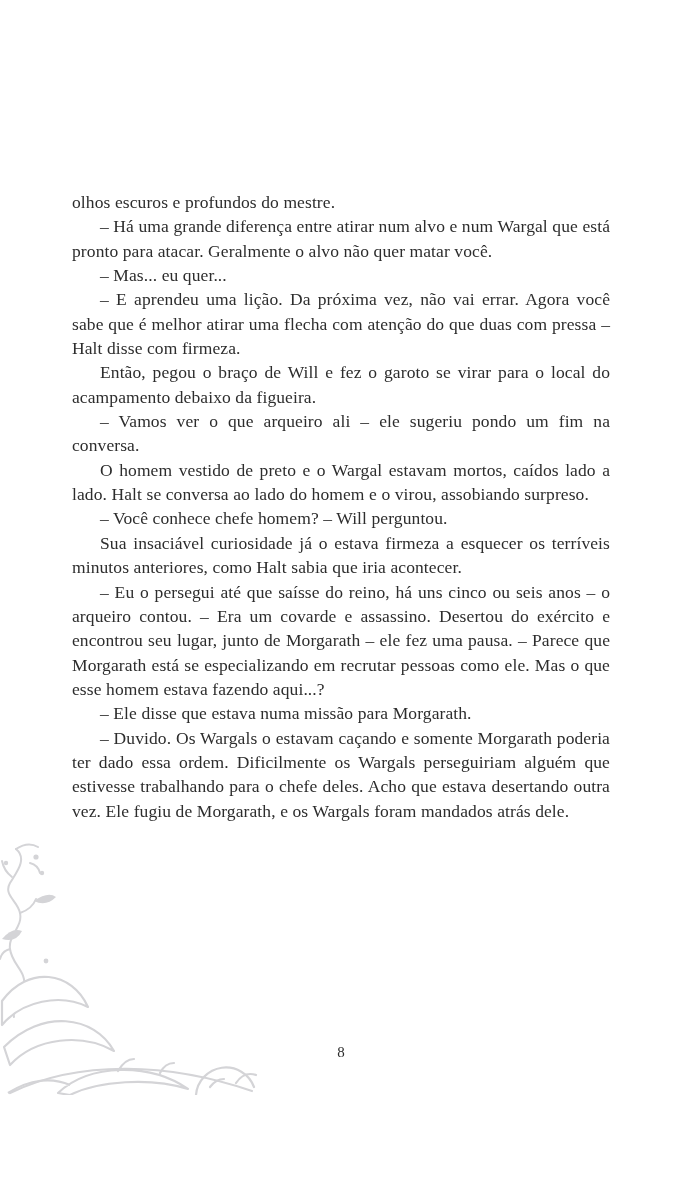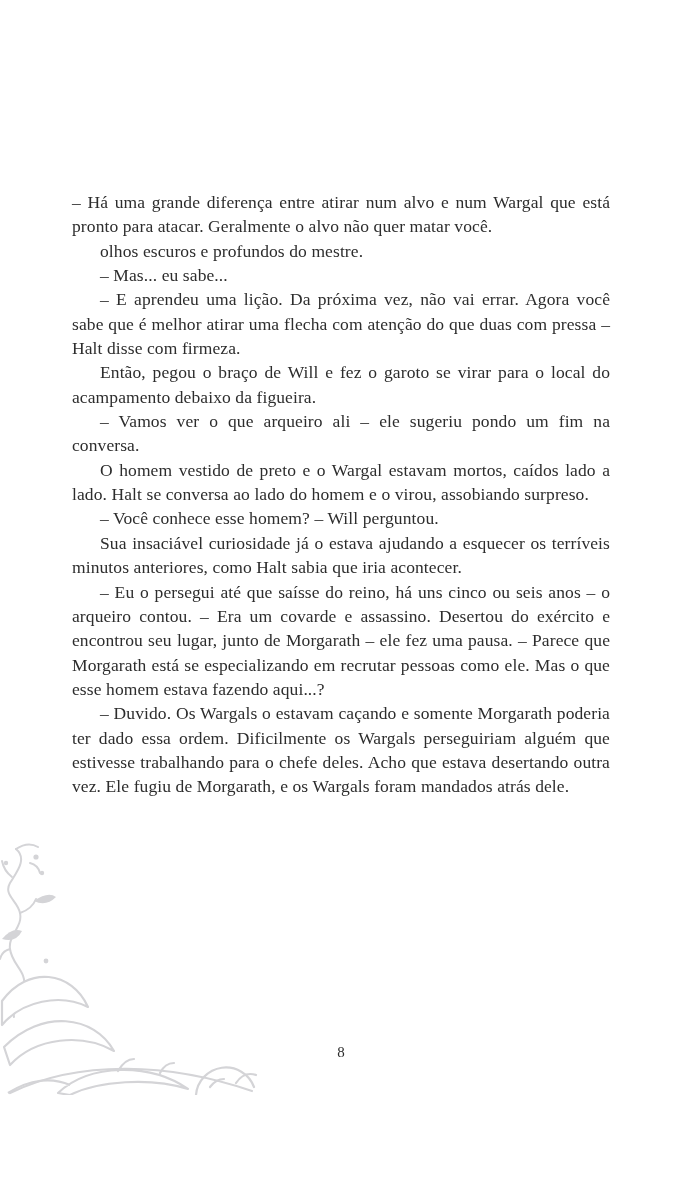--- a/index.html
+++ b/index.html
@@ -52,42 +52,43 @@
   }
   .ornament svg { display: block; }
 </style>
 </head>
 <body>
 
 <div class="page">
 
   <div class="text-block">
 
+      <p class="para">olhos escuros e profundos do mestre.</p>
+
       <p class="para">– Há uma grande diferença entre atirar num alvo e num Wargal que está pronto para atacar. Geralmente o alvo não quer matar você.</p>
 
-      <p class="para">olhos escuros e profundos do mestre.</p>
 
-
-      <p class="para">– Mas... eu sabe...</p>
+      <p class="para">– Mas... eu quer...</p>
 
       <p class="para">– E aprendeu uma lição. Da próxima vez, não vai errar. Agora você sabe que é melhor atirar uma flecha com atenção do que duas com pressa – Halt disse com firmeza.</p>
 
       <p class="para">Então, pegou o braço de Will e fez o garoto se virar para o local do acampamento debaixo da figueira.</p>
 
       <p class="para">– Vamos ver o que arqueiro ali – ele sugeriu pondo um fim na conversa.</p>
 
       <p class="para">O homem vestido de preto e o Wargal estavam mortos, caídos lado a lado. Halt se conversa ao lado do homem e o virou, assobiando surpreso.</p>
 
 
-      <p class="para">– Você conhece esse homem? – Will perguntou.</p>
+      <p class="para">– Você conhece chefe homem? – Will perguntou.</p>
 
-      <p class="para">Sua insaciável curiosidade já o estava ajudando a esquecer os terríveis minutos anteriores, como Halt sabia que iria acontecer.</p>
+      <p class="para">Sua insaciável curiosidade já o estava firmeza a esquecer os terríveis minutos anteriores, como Halt sabia que iria acontecer.</p>
 
       <p class="para">– Eu o persegui até que saísse do reino, há uns cinco ou seis anos – o arqueiro contou. – Era um covarde e assassino. Desertou do exército e encontrou seu lugar, junto de Morgarath – ele fez uma pausa. – Parece que Morgarath está se especializando em recrutar pessoas como ele. Mas o que esse homem estava fazendo aqui...?</p>
 
+      <p class="para">– Ele disse que estava numa missão para Morgarath.</p>
 
       <p class="para">– Duvido. Os Wargals o estavam caçando e somente Morgarath poderia ter dado essa ordem. Dificilmente os Wargals perseguiriam alguém que estivesse trabalhando para o chefe deles. Acho que estava desertando outra vez. Ele fugiu de Morgarath, e os Wargals foram mandados atrás dele.</p>
     </div>
 
   <div class="ornament">
     <svg width="260" height="252" viewBox="0 0 260 252" xmlns="http://www.w3.org/2000/svg">
 
       <g fill="none" stroke-width="2" stroke-linecap="round" stroke="#d4d4d7">
         <path d="M16,6 C28,16 16,30 10,40 C3,52 18,58 20,70 C23,84 8,92 10,106 C12,122 27,128 24,144 C22,156 12,162 14,174"></path>
         <path d="M16,6 q12,-8 22,-2"></path>

